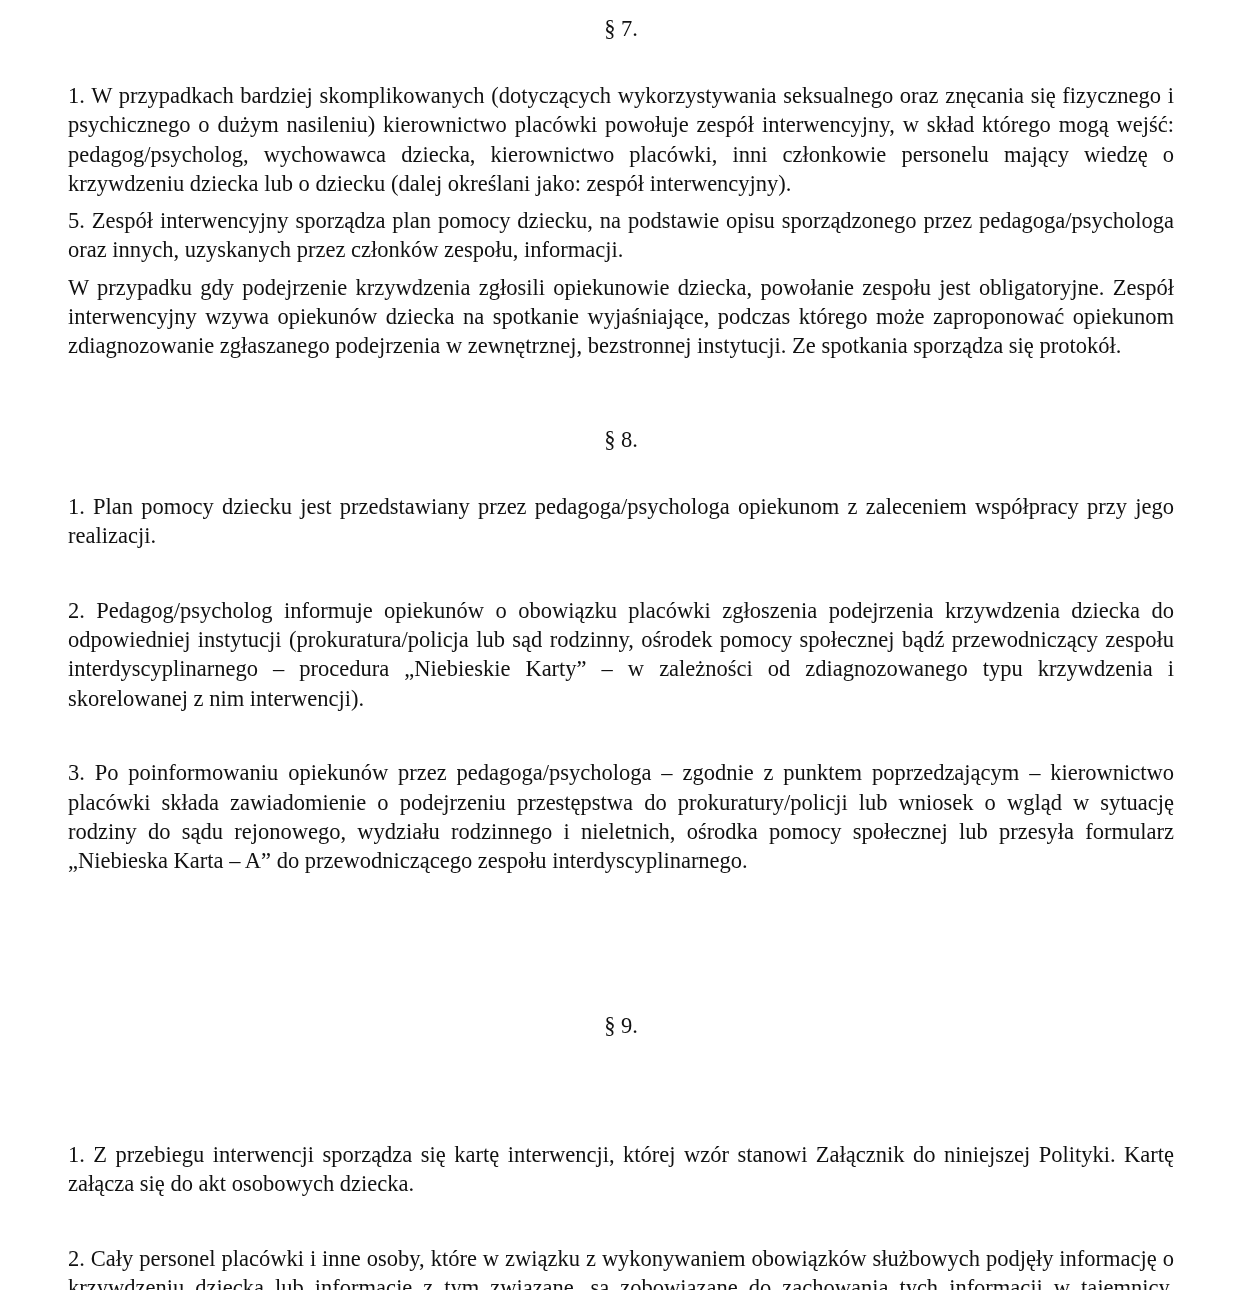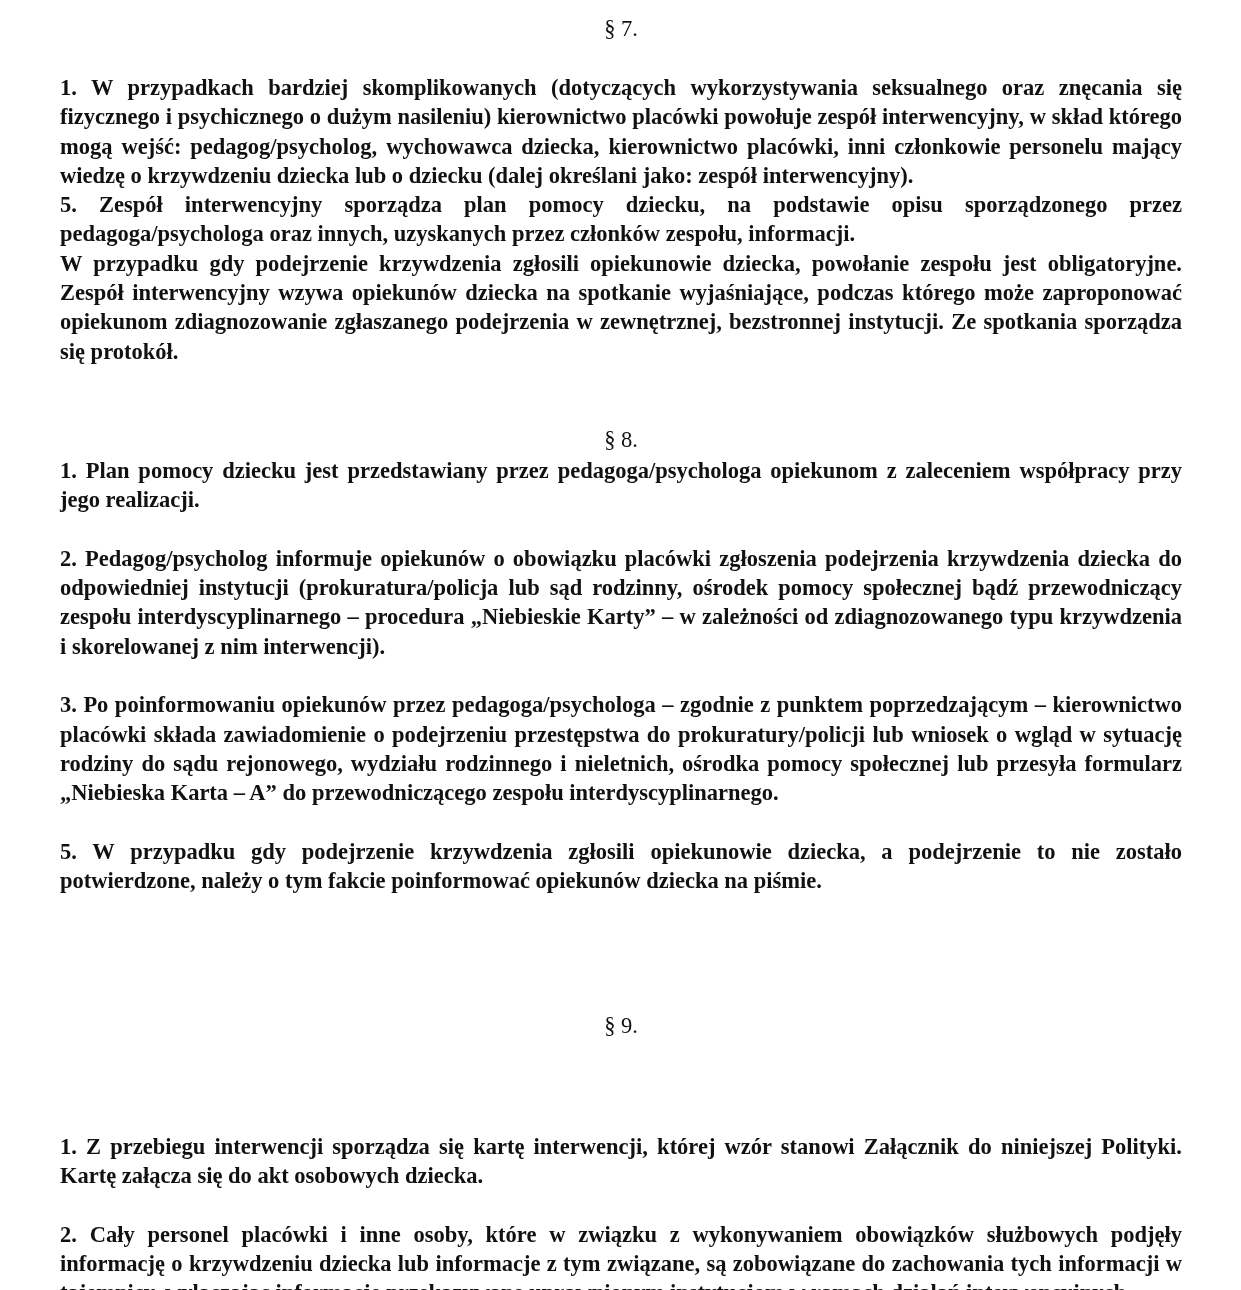--- a/index.html
+++ b/index.html
@@ -23,52 +23,50 @@
       top: 0;
       width: 1122px;
     }
     .heading {
       text-align: center;
       margin: 0;
       font-weight: normal;
       font-size: 22.5px;
     }
     p {
-      margin: 0;
+      margin: 8px;
       text-align: justify;
       text-align-last: left;
-      font-weight: bold;
     }
     .gap { height: 29.3px; }
   </style>
 </head>
 <body>
 
 <div class="page">
 
   <div style="position:absolute; top:14px; left:0; width:1122px;">
     <h2 class="heading">§ 7.</h2>
   </div>
   <div style="position:absolute; top:73px; left:0; width:1122px;">
     <p>1. W przypadkach bardziej skomplikowanych (dotyczących wykorzystywania seksualnego oraz znęcania się fizycznego i psychicznego o dużym nasileniu) kierownictwo placówki powołuje zespół interwencyjny, w skład którego mogą wejść: pedagog/psycholog, wychowawca dziecka, kierownictwo placówki, inni członkowie personelu mający wiedzę o krzywdzeniu dziecka lub o dziecku (dalej określani jako: zespół interwencyjny).</p>
     <p>5. Zespół interwencyjny sporządza plan pomocy dziecku, na podstawie opisu sporządzonego przez pedagoga/psychologa oraz innych, uzyskanych przez członków zespołu, informacji.</p>
     <p>W przypadku gdy podejrzenie krzywdzenia zgłosili opiekunowie dziecka, powołanie zespołu jest obligatoryjne. Zespół interwencyjny wzywa opiekunów dziecka na spotkanie wyjaśniające, podczas którego może zaproponować opiekunom zdiagnozowanie zgłaszanego podejrzenia w zewnętrznej, bezstronnej instytucji. Ze spotkania sporządza się protokół.</p>
   </div>
 
   <div style="position:absolute; top:425px; left:0; width:1122px;">
     <h2 class="heading">§ 8.</h2>
   </div>
-  <div style="position:absolute; top:456px; left:0; width:1122px;">
+  <div style="position:absolute; top:484px; left:0; width:1122px;">
     <p>1. Plan pomocy dziecku jest przedstawiany przez pedagoga/psychologa opiekunom z zaleceniem współpracy przy jego realizacji.</p>
     <div class="gap"></div>
     <p>2. Pedagog/psycholog informuje opiekunów o obowiązku placówki zgłoszenia podejrzenia krzywdzenia dziecka do odpowiedniej instytucji (prokuratura/policja lub sąd rodzinny, ośrodek pomocy społecznej bądź przewodniczący zespołu interdyscyplinarnego – procedura „Niebieskie Karty” – w zależności od zdiagnozowanego typu krzywdzenia i skorelowanej z nim interwencji).</p>
     <div class="gap"></div>
     <p>3. Po poinformowaniu opiekunów przez pedagoga/psychologa – zgodnie z punktem poprzedzającym – kierownictwo placówki składa zawiadomienie o podejrzeniu przestępstwa do prokuratury/policji lub wniosek o wgląd w sytuację rodziny do sądu rejonowego, wydziału rodzinnego i nieletnich, ośrodka pomocy społecznej lub przesyła formularz „Niebieska Karta – A” do przewodniczącego zespołu interdyscyplinarnego.</p>
     <div class="gap"></div>
-    <p>5. W przypadku gdy podejrzenie krzywdzenia zgłosili opiekunowie dziecka, a podejrzenie to nie zostało potwierdzone, należy o tym fakcie poinformować opiekunów dziecka na piśmie.</p>
   </div>
 
   <div style="position:absolute; top:1011px; left:0; width:1122px;">
     <h2 class="heading">§ 9.</h2>
   </div>
   <div style="position:absolute; top:1132px; left:0; width:1122px;">
     <p>1. Z przebiegu interwencji sporządza się kartę interwencji, której wzór stanowi Załącznik  do niniejszej Polityki. Kartę załącza się do akt osobowych dziecka.</p>
     <div class="gap"></div>
     <p>2. Cały personel placówki i inne osoby, które w związku z wykonywaniem obowiązków służbowych podjęły informację o krzywdzeniu dziecka lub informacje z tym związane, są zobowiązane do zachowania tych informacji w tajemnicy, wyłączając informacje przekazywane uprawnionym instytucjom w ramach działań interwencyjnych.</p>
   </div>

